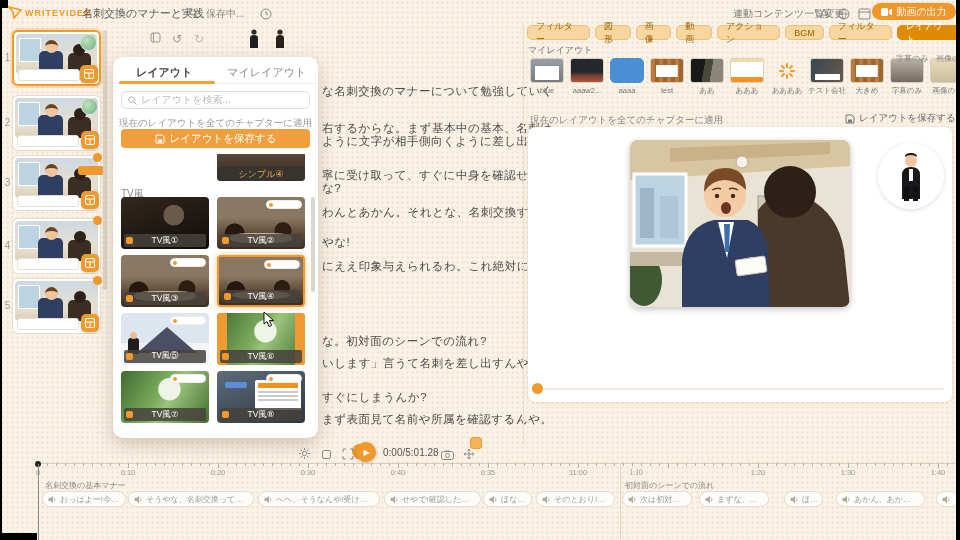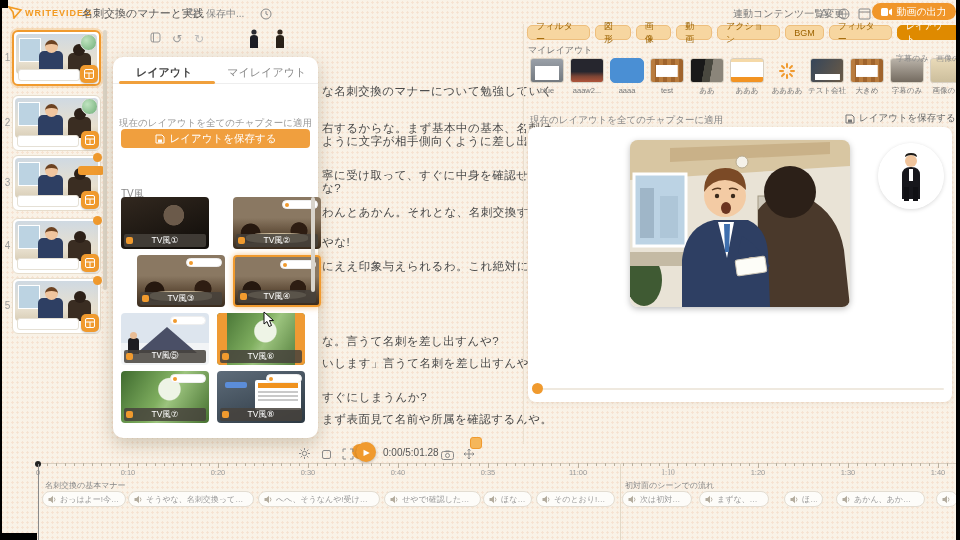--- a/index.html
+++ b/index.html
@@ -75,21 +75,21 @@
   .pp-thumb{position:absolute;width:88px;height:52px;border-radius:4px;overflow:hidden;background:#ccc;box-sizing:border-box;}
   .pp-thumb.sel{border:2px solid #f09a2e;box-shadow:0 0 6px rgba(240,154,46,.6);}
   .pp-cap{position:absolute;left:3px;right:3px;bottom:2px;height:13px;background:rgba(70,66,60,.85);border-radius:2px;
     color:#fff;font-size:8.5px;text-align:center;line-height:13px;}
   .pp-cap i{position:absolute;left:2px;top:3px;width:7px;height:7px;background:#f09a2e;border-radius:2px;}
   .pp-badge{position:absolute;right:3px;top:3px;width:36px;height:9px;background:#fff;border-radius:5px;border:1px solid #eee;box-sizing:border-box;}
   .pp-badge i{position:absolute;left:2px;top:2px;width:4px;height:4px;border-radius:50%;background:#f09a2e;}
   .pp-scroll{position:absolute;right:3px;top:140px;width:4px;height:95px;background:#d9d4cc;border-radius:2px;}
   
   .tvA{background:radial-gradient(circle at 60% 35%,#6b5a4a 0 16%,transparent 17%),linear-gradient(160deg,#32281f,#0f0c09);}
-  .tvB,.tvC,.tvD{background:radial-gradient(circle at 20% 70%,#26180f 0 12%,transparent 13%),radial-gradient(circle at 75% 65%,#2e1d12 0 11%,transparent 12%),linear-gradient(180deg,#8a7862 0 40%,#5f4c38 70%,#3a2c1e);margin-left:16px;}
+  .tvB,.tvC,.tvD{background:radial-gradient(circle at 20% 70%,#26180f 0 12%,transparent 13%),radial-gradient(circle at 75% 65%,#2e1d12 0 11%,transparent 12%),linear-gradient(180deg,#8a7862 0 40%,#5f4c38 70%,#3a2c1e);}
   .tvB .tbl,.tvC .tbl,.tvD .tbl{left:15%;bottom:12%;width:70%;height:18%;background:#c9b89a;border-radius:40%;}
   .tvE{background:linear-gradient(180deg,#dde5ee 0 58%,#f2f4f6 58%);font-family:Liberation Mono, monospace;}
   .tvE .mtn{left:18%;bottom:24%;width:0;height:0;border-left:30px solid transparent;border-right:30px solid transparent;border-bottom:26px solid #4a4f66;}
   .tvE .pres{left:8%;bottom:22%;width:12%;height:30%;background:#1d1d22;border-radius:3px 3px 0 0;}
   .tvE .presHead{left:10.5%;bottom:50%;width:7px;height:7px;border-radius:50%;background:#e9bd96;}
   .tvF,.tvG{background:radial-gradient(circle at 55% 35%,#eef4e6 0 18%,transparent 20%),linear-gradient(120deg,#3f6b2f,#7fae5f 45%,#9cc47e 55%,#45702f);}
   .tvF .obarL{left:0;top:0;width:10px;height:100%;background:#ef9a33;}
   .tvF .obarR{right:0;top:0;width:10px;height:100%;background:#ef9a33;}
   .tvH{background:linear-gradient(160deg,#5e6c7a,#2c3842);}
   .tvH .infoCard{right:4px;top:9px;width:46px;height:30px;background:#fff;border-radius:2px;}
@@ -318,41 +318,51 @@
 
   <div id="script">
       <div class="abs script-line txt" style="top: 84px;">な名刺交換のマナーについて勉強していく</div>
       <div class="abs script-line txt" style="top: 121px;">右するからな。まず基本中の基本、名刺は</div>
       <div class="abs script-line txt" style="top: 134px;">ように文字が相手側向くように差し出すん</div>
       <div class="abs script-line txt" style="top: 168px;">寧に受け取って、すぐに中身を確認せなあ</div>
       <div class="abs script-line txt" style="top: 181px;">な?</div>
       <div class="abs script-line txt" style="top: 205px;">わんとあかん。それとな、名刺交換すると</div>
       <div class="abs script-line txt" style="top: 235px;">やな!</div>
       <div class="abs script-line txt" style="top: 259px;">にええ印象与えられるわ。これ絶対に覚え</div>
-      <div class="abs script-line txt" style="top: 334px;">な。言うて名刺を差し出すんや?</div>
+      <div class="abs script-line txt" style="top: 334px;">な。初対面のシーンでの流れ?</div>
       <div class="abs script-line txt" style="top: 356px;">いします」言うて名刺を差し出すんや。丁</div>
       <div class="abs script-line txt" style="top: 390px;">すぐにしまうんか?</div>
       <div class="abs script-line txt" style="top: 412px;">まず表面見て名前や所属を確認するんや。</div>
     </div>
   <div class="abs divider"></div>
   <div class="abs ins-circle"></div>
   <div class="abs ins-sq"></div>
 
   <div class="abs popup">
     <div class="pp-tab act" style="left:0">レイアウト</div>
     <div class="pp-tab" style="right:0">マイレイアウト</div>
     <div class="pp-tabline"></div>
     <div class="pp-underline"></div>
+    <div class="pp-search">
+      <svg width="9" height="9" viewBox="0 0 9 9">
+          <circle cx="3.6" cy="3.6" r="2.8" fill="none" stroke="#aaa"></circle>
+          <path d="M6 6 L8.6 8.6" stroke="#aaa"></path>
+        </svg>
+      <span>レイアウトを検索...</span>
+    </div>
     <div class="pp-apply">現在のレイアウトを全てのチャプターに適用</div>
     <div class="pp-save">
       <svg width="10" height="10" viewBox="0 0 10 10">
           <path d="M1 1 H7 L9 3 V9 H1 Z" fill="none" stroke="#fff"></path>
           <rect x="3" y="5.5" width="4" height="3" fill="#fff"></rect>
         </svg>
       <span>レイアウトを保存する</span>
+    </div>
+    <div class="pp-partial" style="left:104px">
+      <span class="cap">シンプル④</span>
     </div>
     <div class="pp-sect">TV風</div>
     <div id="pp-grid">
         <div class="pp-thumb tvA" style="left: 8px; top: 140px; position: absolute;">
           <div class="pp-cap"><i></i>TV風①</div>
         </div>
         <div class="pp-thumb tvB" style="left: 104px; top: 140px; position: absolute;">
           <span class="d tbl"></span>
           <div class="pp-badge">
             <i></i>
@@ -686,21 +696,21 @@
       <div class="abs tick" style="left: 929px; height: 3px;"></div>
       <div class="abs tick" style="left: 938px; height: 5px;"></div>
       <div class="abs tick" style="left: 947px; height: 3px;"></div>
       <div class="abs tick-lab txt" style="left: 38px;">0</div>
       <div class="abs tick-lab txt" style="left: 128px;">0:10</div>
       <div class="abs tick-lab txt" style="left: 218px;">0:20</div>
       <div class="abs tick-lab txt" style="left: 308px;">0:30</div>
       <div class="abs tick-lab txt" style="left: 398px;">0:40</div>
       <div class="abs tick-lab txt" style="left: 488px;">0:35</div>
       <div class="abs tick-lab txt" style="left: 578px;">11:00</div>
-      <div class="abs tick-lab txt" style="left: 668px; font-family: Liberation Serif, serif;">1:10</div>
+      <div class="abs tick-lab txt" style="left: 636px; font-family: Liberation Serif, serif;">1:10</div>
       <div class="abs tick-lab txt" style="left: 758px;">1:20</div>
       <div class="abs tick-lab txt" style="left: 848px;">1:30</div>
       <div class="abs tick-lab txt" style="left: 938px;">1:40</div>
     </div>
   <div id="chapters">
       <div class="abs chap-lab" style="left: 45px;">名刺交換の基本マナー</div>
       <div class="abs chap-lab" style="left: 625px;">初対面のシーンでの流れ</div>
       <div class="abs chap-div" style="left: 620px;"></div>
     </div>
   <div id="clips">

